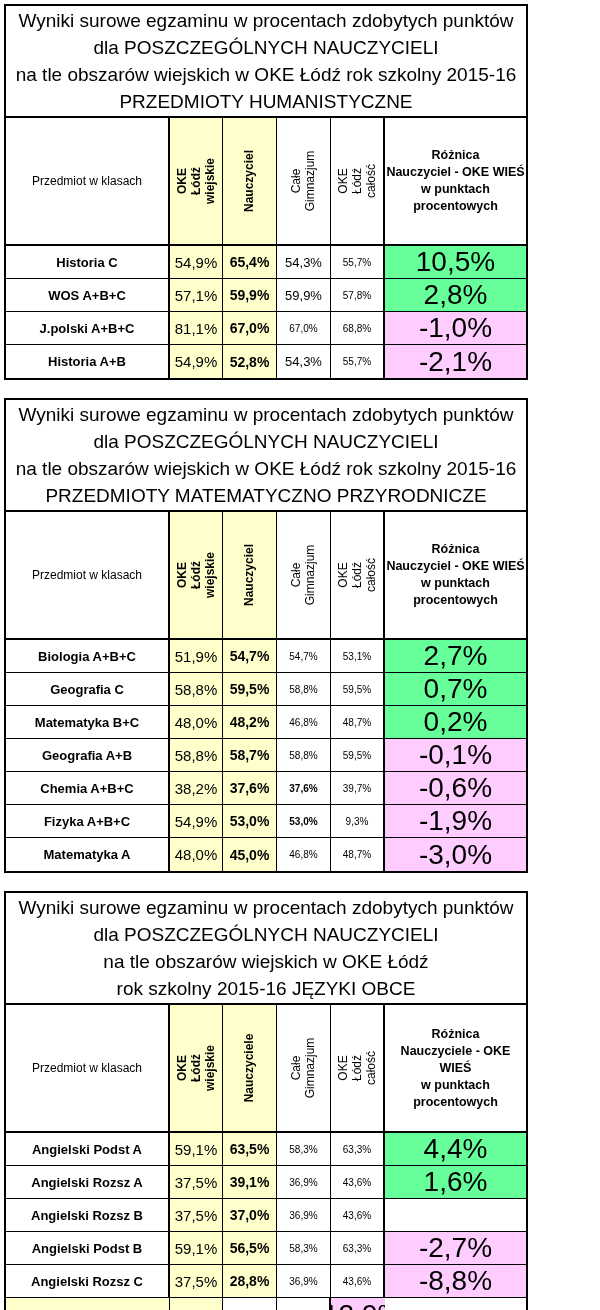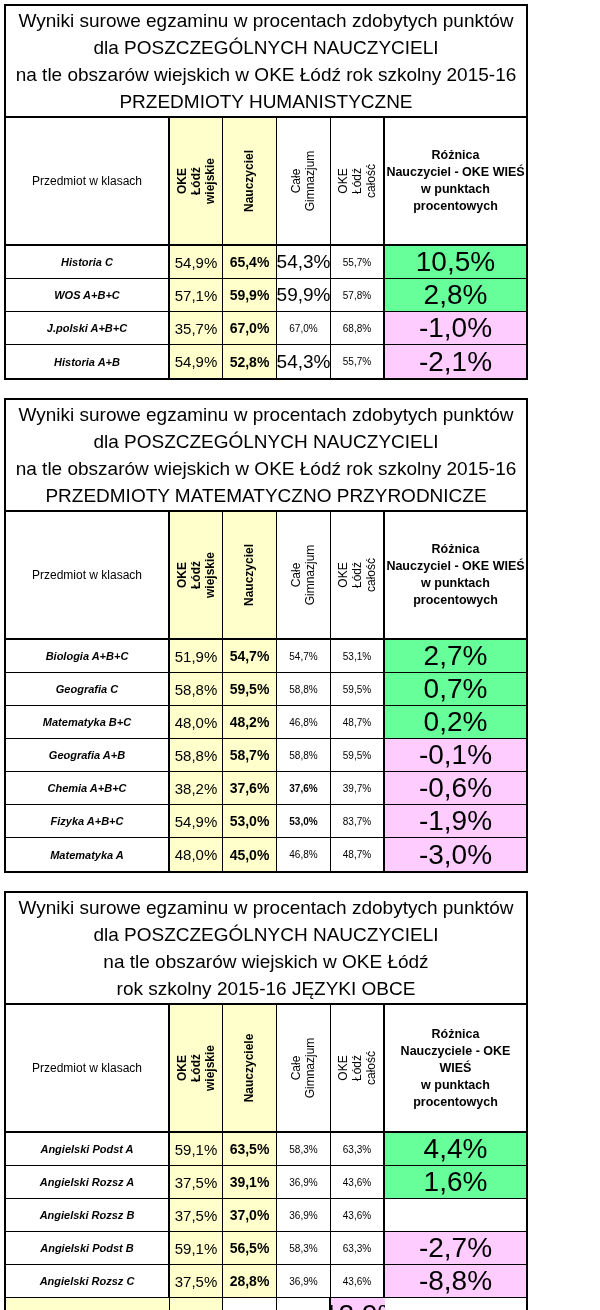--- a/index.html
+++ b/index.html
@@ -42,24 +42,24 @@
     font-size:12px; line-height:14px;
   }
   .rot.b{ font-weight:bold; }
   .h-diff{
     font-weight:bold; font-size:12.5px; line-height:17px;
     white-space:pre-line;
   }
   
   .trow{ height:33px; }
   .trow:not(:last-child){ border-bottom:1px solid var(--line); }
-  .subject{ font-weight:bold; font-size:11px;font-style:italic; }
+  .subject{ font-weight:bold; font-size:13px; }
   .val{ font-size:15px; }
   .gimv, .okeallv{ font-size:10px; }
-  .gimv.lg{ font-size:19px;text-align:center; }
+  .gimv.lg{ font-size:13px;text-align:center; }
   .gimv.bold{ font-weight:bold; }
   .teacherv{ font-weight:bold; font-size:14px;text-align:right; }
   .diffv{ font-size:28px; line-height:30px; }
   .diffv.pos{ background:var(--green); }
   .diffv.neg{ background:var(--pink); }
 </style>
 </head>
 <body>
 
 <div class="page">
@@ -106,21 +106,21 @@
     <div class="cell c-subject subject">WOS A+B+C</div>
     <div class="cell c-wies val">57,1%</div>
     <div class="cell c-teacher teacherv">59,9%</div>
     <div class="cell c-gim gimv lg">59,9%</div>
     <div class="cell c-okeall okeallv">57,8%</div>
     <div class="cell diffv pos">2,8%</div>
   </div>
 
   <div class="grid trow">
     <div class="cell c-subject subject">J.polski A+B+C</div>
-    <div class="cell c-wies val">35,7%</div>
+    <div class="cell c-wies val">81,1%</div>
     <div class="cell c-teacher teacherv">67,0%</div>
     <div class="cell c-gim gimv">67,0%</div>
     <div class="cell c-okeall okeallv">68,8%</div>
     <div class="cell diffv neg">-1,0%</div>
   </div>
 
   <div class="grid trow">
     <div class="cell c-subject subject">Historia A+B</div>
     <div class="cell c-wies val">54,9%</div>
     <div class="cell c-teacher teacherv">52,8%</div>
@@ -203,21 +203,21 @@
     <div class="cell c-gim gimv bold">37,6%</div>
     <div class="cell c-okeall okeallv">39,7%</div>
     <div class="cell diffv neg">-0,6%</div>
   </div>
 
   <div class="grid trow">
     <div class="cell c-subject subject">Fizyka A+B+C</div>
     <div class="cell c-wies val">54,9%</div>
     <div class="cell c-teacher teacherv">53,0%</div>
     <div class="cell c-gim gimv bold">53,0%</div>
-    <div class="cell c-okeall okeallv">83,7%</div>
+    <div class="cell c-okeall okeallv">9,3%</div>
     <div class="cell diffv neg">-1,9%</div>
   </div>
 
   <div class="grid trow">
     <div class="cell c-subject subject">Matematyka A</div>
     <div class="cell c-wies val">48,0%</div>
     <div class="cell c-teacher teacherv">45,0%</div>
     <div class="cell c-gim gimv">46,8%</div>
     <div class="cell c-okeall okeallv">48,7%</div>
     <div class="cell diffv neg">-3,0%</div>

